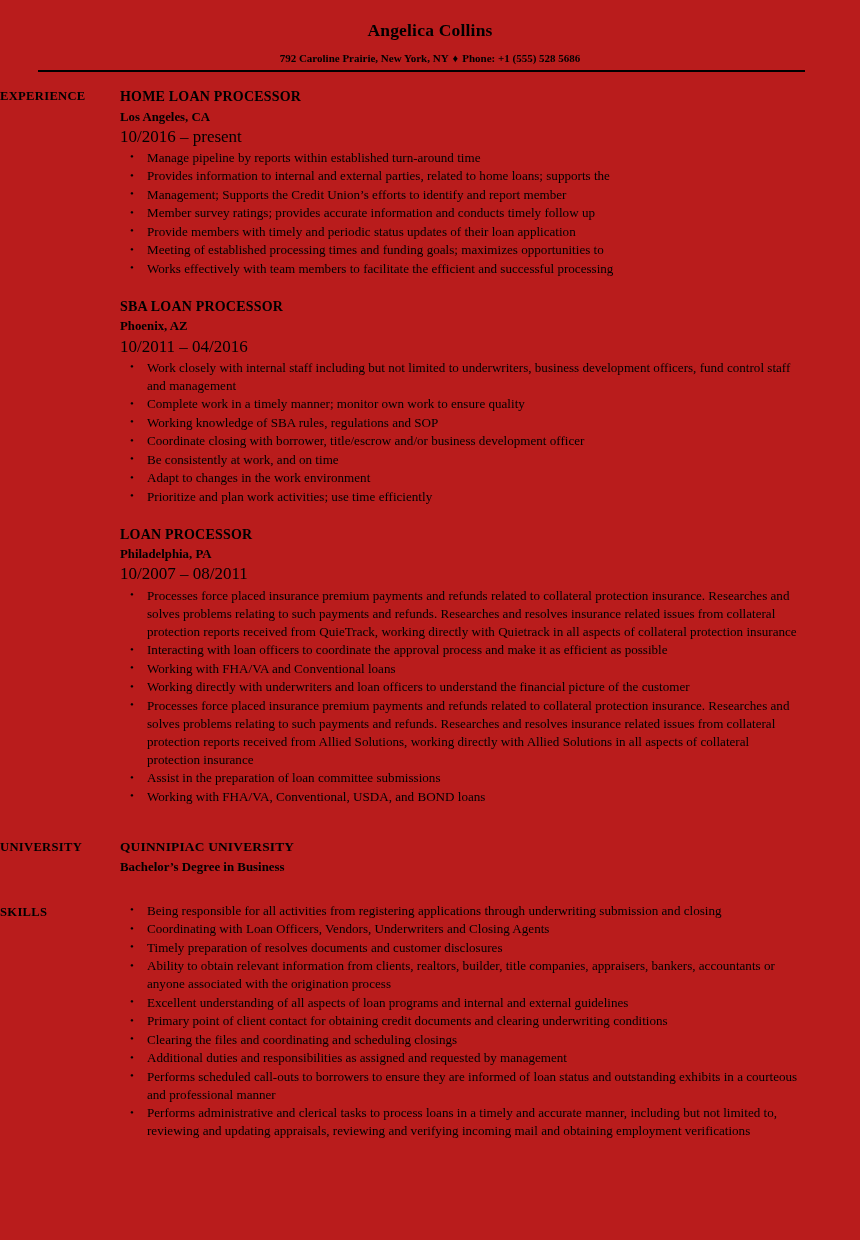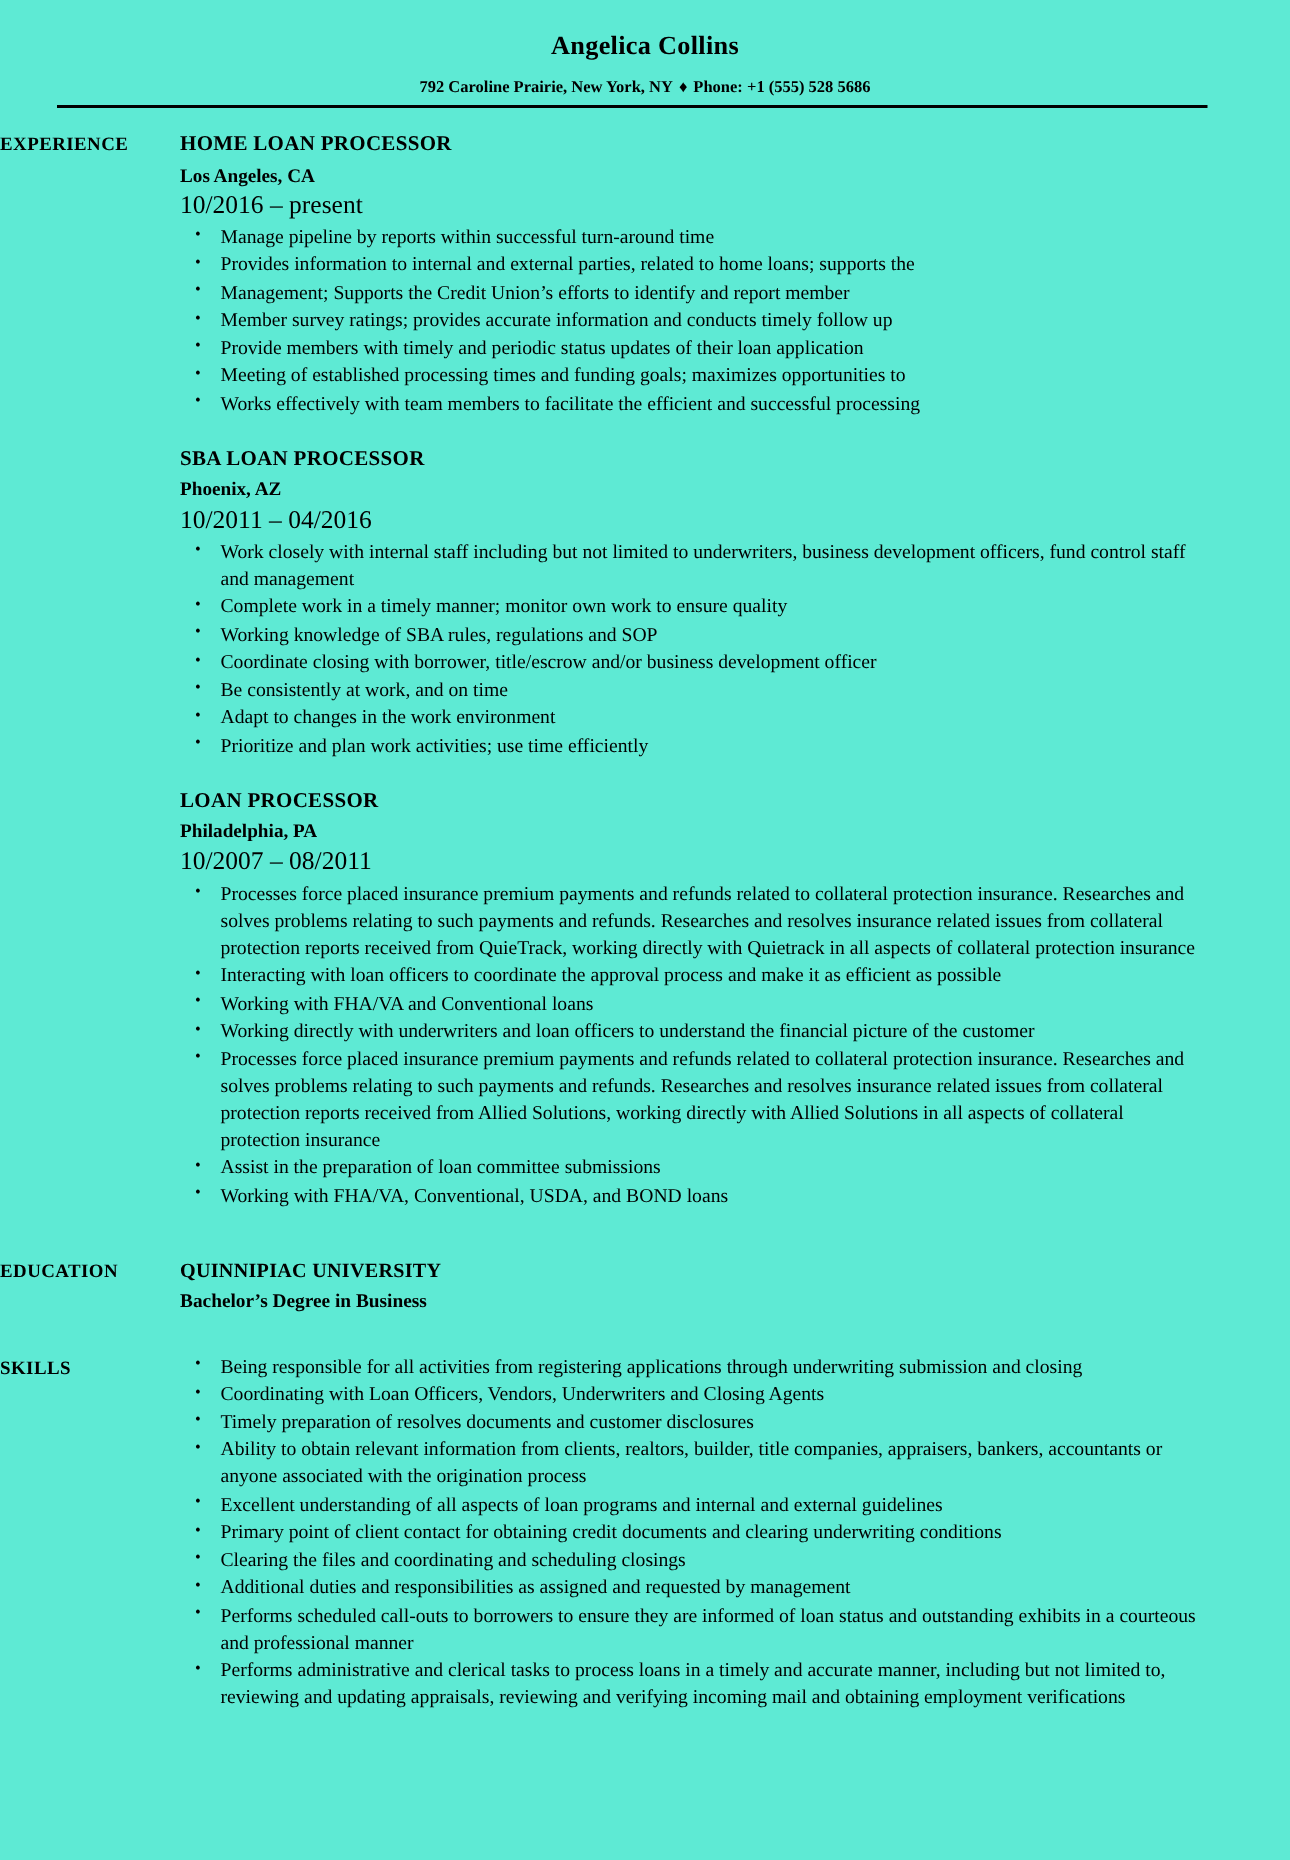--- a/index.html
+++ b/index.html
@@ -13,21 +13,21 @@
     font-family: "Liberation Serif", "DejaVu Serif", serif;
     color: #000000;
     -webkit-font-smoothing: none;
   }
   .page {
     position: relative;
     width: 860px;
     height: 1240px;
     box-sizing: border-box;
     padding: 0;
-    background: #5eead4;
+    background: #b91c1c;
     overflow: hidden;
   }
 
   
   .header {
     padding-top: 20px;
   }
   .full-name {
     text-align: center;
     font-size: 17.5px;
@@ -161,21 +161,21 @@
 
     <div class="section section-experience">
       <div class="section-label">EXPERIENCE</div>
       <div class="section-body">
 
         <div class="job">
           <div class="job-title">HOME LOAN PROCESSOR</div>
           <div class="job-location">Los Angeles, CA</div>
           <div class="job-dates">10/2016 – present</div>
           <ul class="bullets">
-            <li>Manage pipeline by reports within successful turn-around time</li>
+            <li>Manage pipeline by reports within established turn-around time</li>
             <li>Provides information to internal and external parties, related to home loans; supports the</li>
             <li>Management; Supports the Credit Union’s efforts to identify and report member</li>
             <li>Member survey ratings; provides accurate information and conducts timely follow up</li>
             <li>Provide members with timely and periodic status updates of their loan application</li>
             <li>Meeting of established processing times and funding goals; maximizes opportunities to</li>
             <li>Works effectively with team members to facilitate the efficient and successful processing</li>
           </ul>
         </div>
 
         <div class="job">
@@ -205,21 +205,21 @@
             <li>Processes force placed insurance premium payments and refunds related to collateral protection insurance. Researches and solves problems relating to such payments and refunds. Researches and resolves insurance related issues from collateral protection reports received from Allied Solutions, working directly with Allied Solutions in all aspects of collateral protection insurance</li>
             <li>Assist in the preparation of loan committee submissions</li>
             <li>Working with FHA/VA, Conventional, USDA, and BOND loans</li>
           </ul>
         </div>
 
       </div>
     </div>
 
     <div class="section section-education">
-      <div class="section-label">EDUCATION</div>
+      <div class="section-label">UNIVERSITY</div>
       <div class="section-body">
         <div class="edu">
           <div class="edu-school">QUINNIPIAC UNIVERSITY</div>
           <div class="edu-degree">Bachelor’s Degree in Business</div>
         </div>
       </div>
     </div>
 
     <div class="section section-skills">
       <div class="section-label">SKILLS</div>

